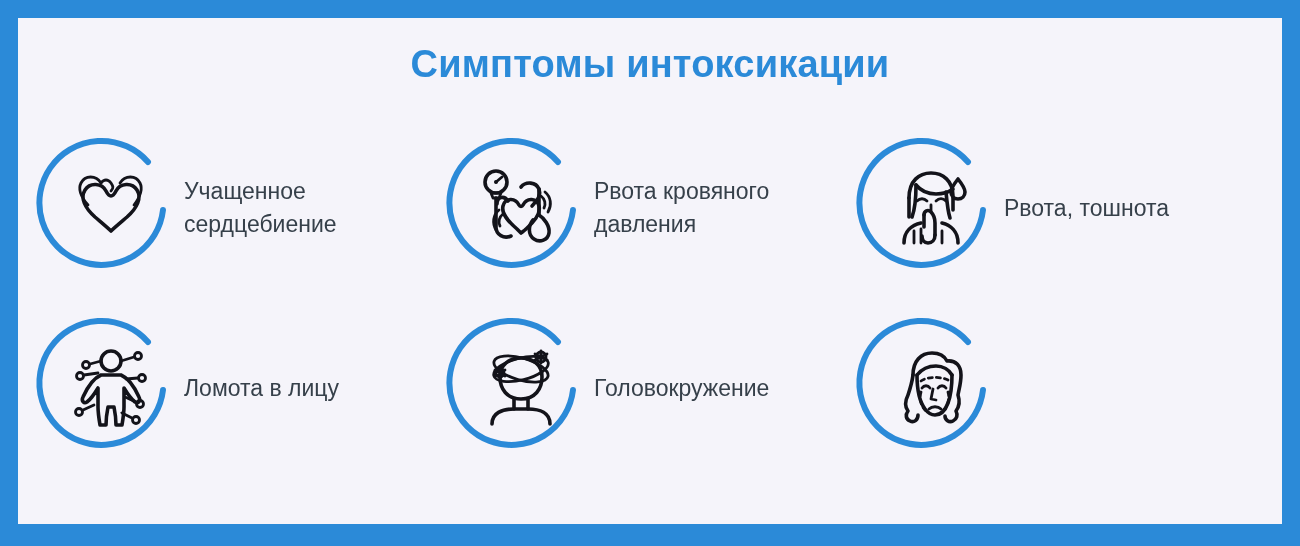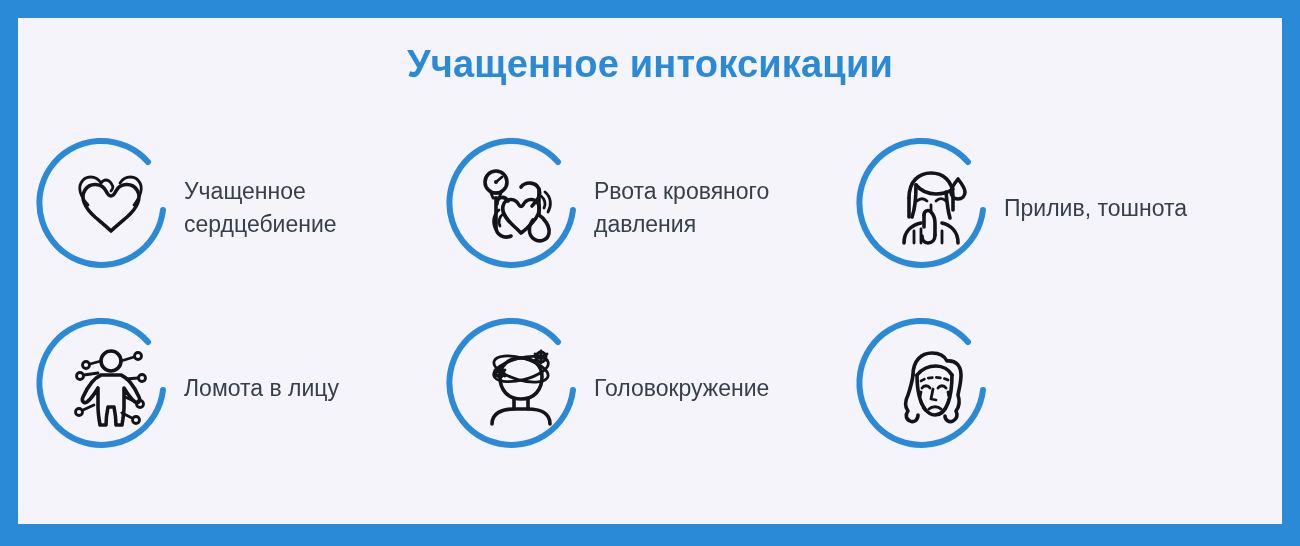--- a/index.html
+++ b/index.html
@@ -95,21 +95,21 @@
     max-width: 250px;
   }
   .r1c3 .label, .r2c3 .label { max-width: 300px; }
 </style>
 </head>
 <body>
 
 <div id="infographic">
   <div id="panel">
 
-    <div id="title">Учащенное интоксикации</div>
+    <div id="title">Симптомы интоксикации</div>
 
     <div id="grid">
 
       <div class="symptom r1c1">
         <div class="badge">
           <svg class="ring" viewBox="0 0 140 140">
             <path d="M108 24 A 62 62 0 1 0 123 72" fill="none" stroke="#2b8ad8" stroke-width="6" stroke-linecap="round"></path>
           </svg>
           <svg class="glyph" viewBox="0 0 86 86">
             <path d="M38 26 C34 18, 22 17, 17 25 C12 33, 17 43, 27 52 C34 58, 40 63, 43 66
@@ -166,21 +166,21 @@
             <path d="M36 50 C36 46, 40 44, 43 47 C46 50, 47 54, 47 58 L47 70"></path>
             <path d="M36 50 L36 62"></path>
             <path d="M16 78 C16 66, 24 60, 33 58"></path>
             <path d="M70 78 C70 66, 62 60, 54 58"></path>
             <path class="thin" d="M26 66 L26 78"></path>
             <path class="thin" d="M33 64 L33 78"></path>
             <path d="M47 70 C47 75, 44 78, 40 78 C36 78, 34 75, 34 71"></path>
             <path class="thin" d="M54 66 L54 78"></path>
           </svg>
         </div>
-        <div class="label">Прилив, тошнота</div>
+        <div class="label">Рвота, тошнота</div>
       </div>
 
       <div class="symptom r2c1">
         <div class="badge">
           <svg class="ring" viewBox="0 0 140 140">
             <path d="M108 24 A 62 62 0 1 0 123 72" fill="none" stroke="#2b8ad8" stroke-width="6" stroke-linecap="round"></path>
           </svg>
           <svg class="glyph" viewBox="0 0 86 86">
             <circle cx="43" cy="16" r="10"></circle>
             <path d="M33 30 C26 33, 20 41, 15 52 C13 56, 16 59, 19 57 C23 54, 27 48, 30 43

